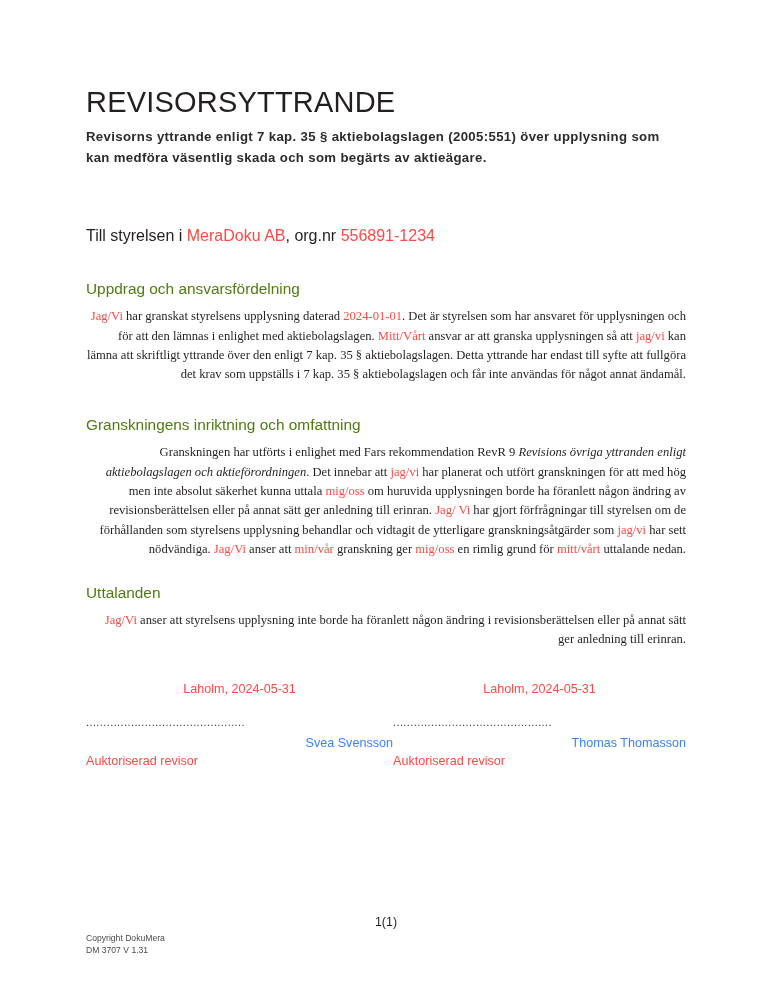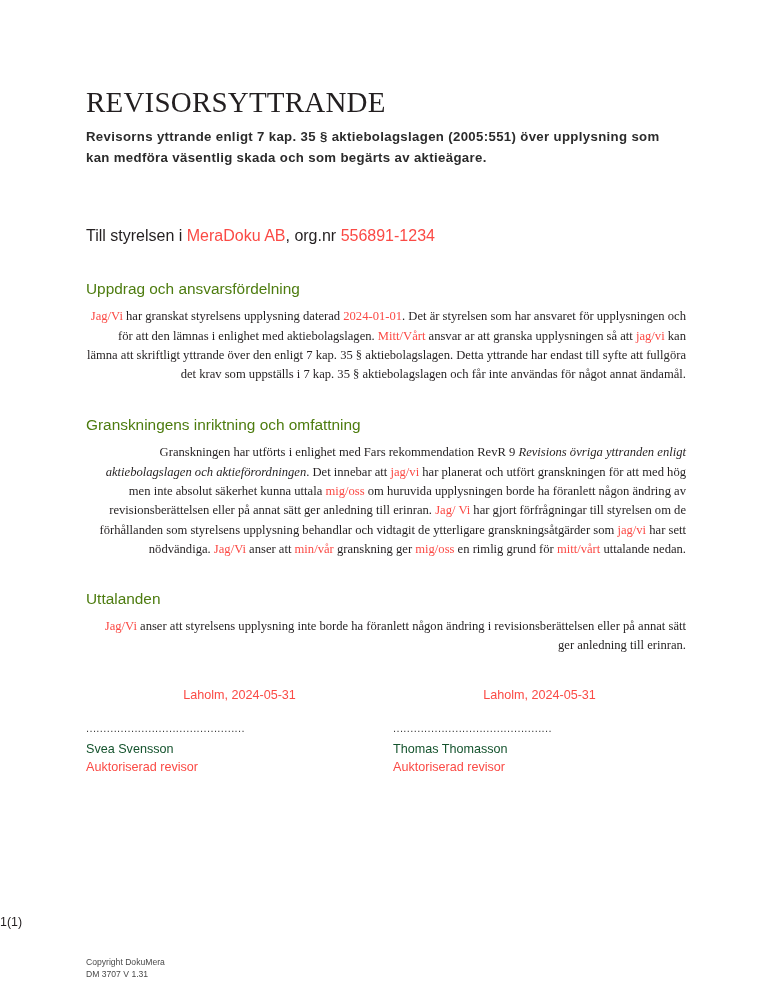--- a/index.html
+++ b/index.html
@@ -26,42 +26,41 @@
     top: 86px;
     width: 600px;
   }
   .doc-title {
     font-size: 29px;
     font-weight: 400;
     letter-spacing: 0.2px;
     color: #231f20;
     margin: 0 0 9px 0;
     line-height: 1.12;
-    font-family: Liberation Serif, serif;
   }
   .doc-subtitle {
     font-size: 13.2px;
     font-weight: 600;
     letter-spacing: 0.35px;
     line-height: 1.55;
     color: #2b2b2b;
     margin: 0;
     max-width: 595px;
   }
   .recipient {
     margin-top: 56px;
     font-size: 16px;
     line-height: 1.5;
     color: #231f20;
   }
   .section {
     margin-top: 31px;
   }
   .section.tight {
-    margin-top: 30px;
+    margin-top: 24px;
   }
   h2.section-heading {
     font-size: 15.4px;
     font-weight: 400;
     color: #4d7c0f;
     margin: 0 0 8px 0;
     line-height: 1.3;
   }
   p.body-text {
     font-size: 12.6px;
@@ -100,43 +99,44 @@
     color: #3b3b3b;
     font-size: 11px;
     letter-spacing: 0.4px;
     line-height: 1;
     margin-bottom: 6px;
     white-space: nowrap;
     overflow: hidden;
     width: 165px;
   }
   .sign-name {
-    color: #14532d;
+    color: #3b82f6;
     line-height: 1.5;
+    text-align: right;
   }
   .sign-role {
     color: #fb4a45;
     line-height: 1.5;
   }
   .page-number {
     position: absolute;
     left: 0;
     right: 0;
     top: 915px;
+    text-align: center;
     font-size: 12.4px;
     color: #231f20;
   }
   .footer {
     position: absolute;
     left: 86px;
     top: 932px;
     font-size: 8.6px;
     line-height: 1.45;
     color: #4a4a4a;
-    margin-top: 24px;
   }
 </style>
 </head>
 <body>
 
 <div class="page">
   <div class="content">
 
     <h1 class="doc-title">REVISORSYTTRANDE</h1>
     <p class="doc-subtitle">Revisorns yttrande enligt 7 kap. 35 § aktiebolagslagen (2005:551) över upplysning som kan medföra väsentlig skada och som begärts av aktieägare.</p>

